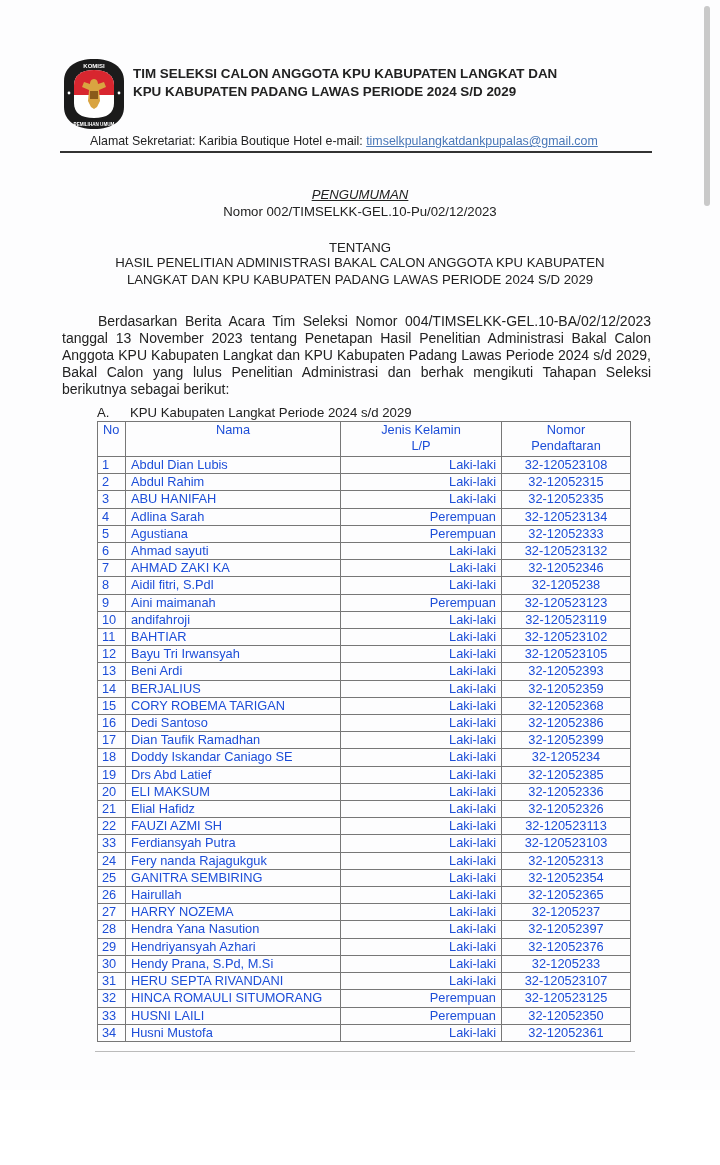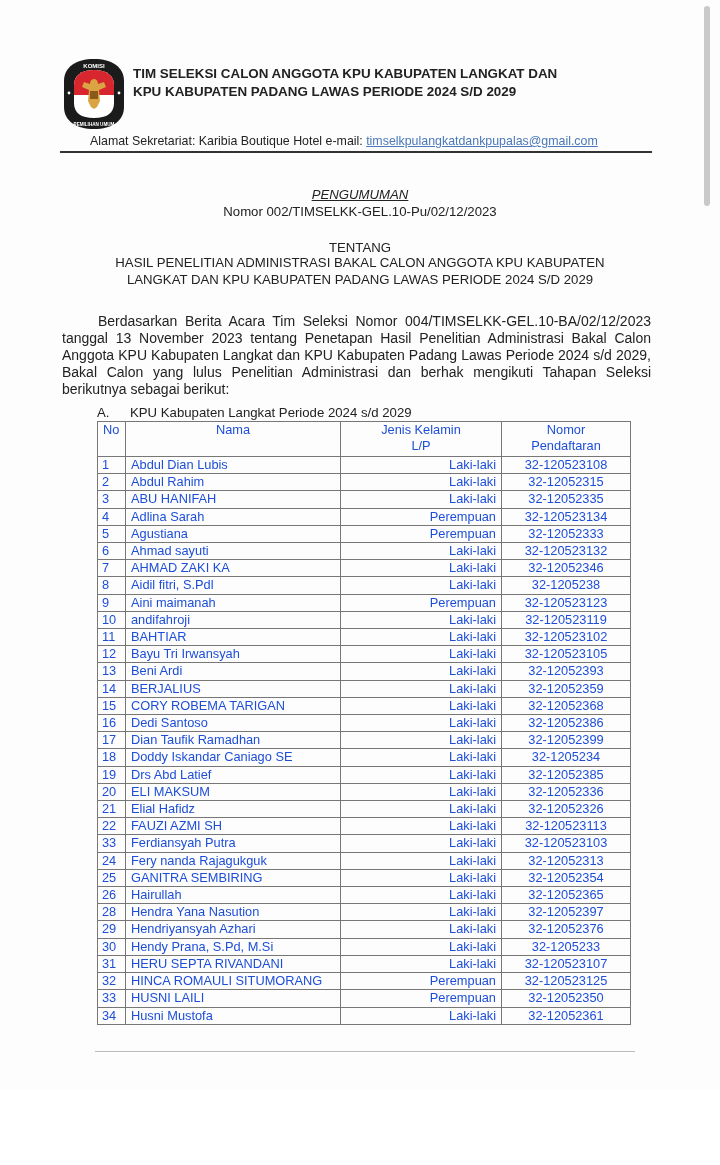--- a/index.html
+++ b/index.html
@@ -277,20 +277,26 @@
           <td class="c-jk">Laki-laki</td>
           <td class="c-nomor">32-12052354</td>
         </tr>
         <tr>
           <td class="c-no">26</td>
           <td class="c-nama">Hairullah</td>
           <td class="c-jk">Laki-laki</td>
           <td class="c-nomor">32-12052365</td>
         </tr>
         <tr>
+          <td class="c-no">27</td>
+          <td class="c-nama">HARRY NOZEMA</td>
+          <td class="c-jk">Laki-laki</td>
+          <td class="c-nomor">32-1205237</td>
+        </tr>
+        <tr>
           <td class="c-no">28</td>
           <td class="c-nama">Hendra Yana Nasution</td>
           <td class="c-jk">Laki-laki</td>
           <td class="c-nomor">32-12052397</td>
         </tr>
         <tr>
           <td class="c-no">29</td>
           <td class="c-nama">Hendriyansyah Azhari</td>
           <td class="c-jk">Laki-laki</td>
           <td class="c-nomor">32-12052376</td>

